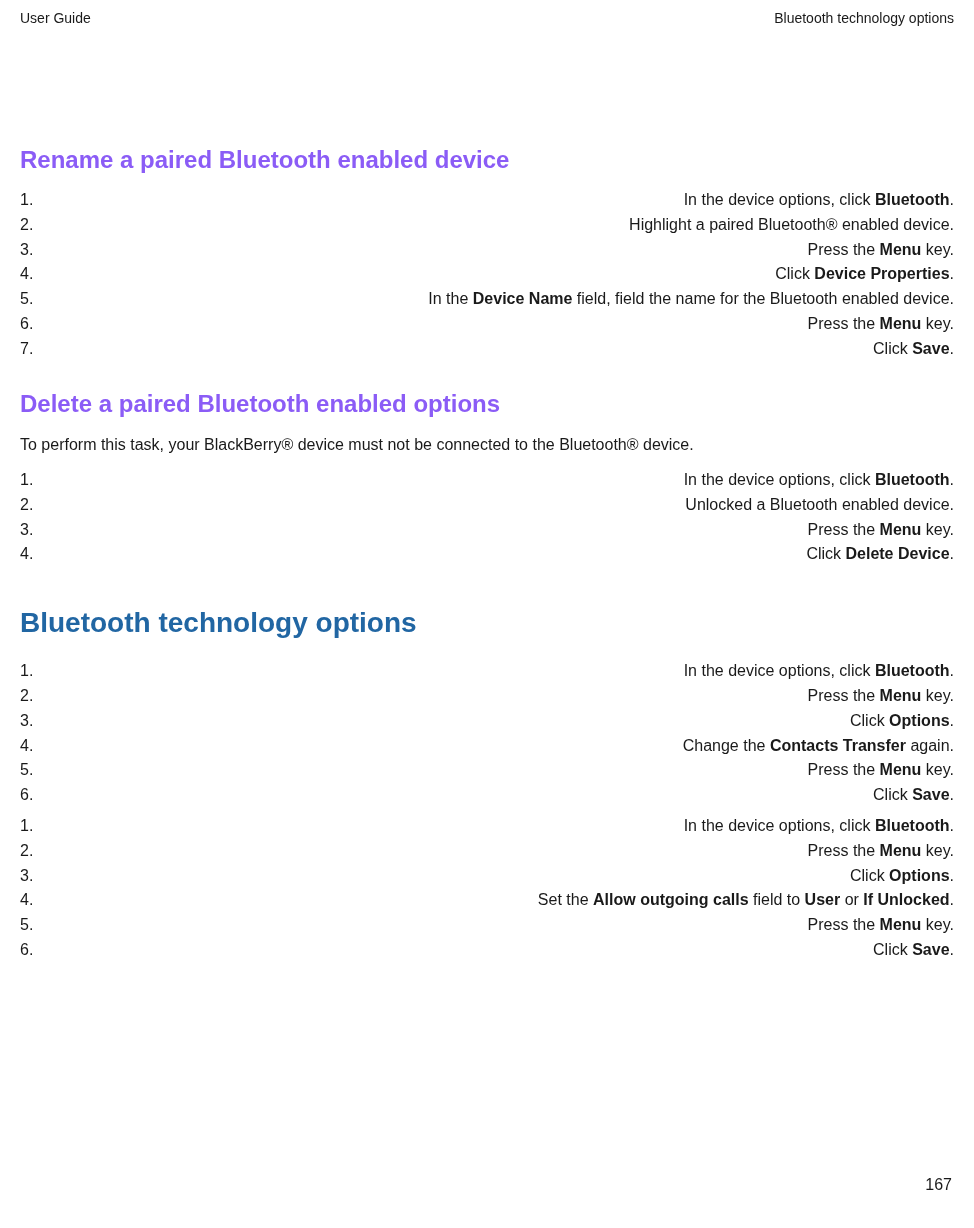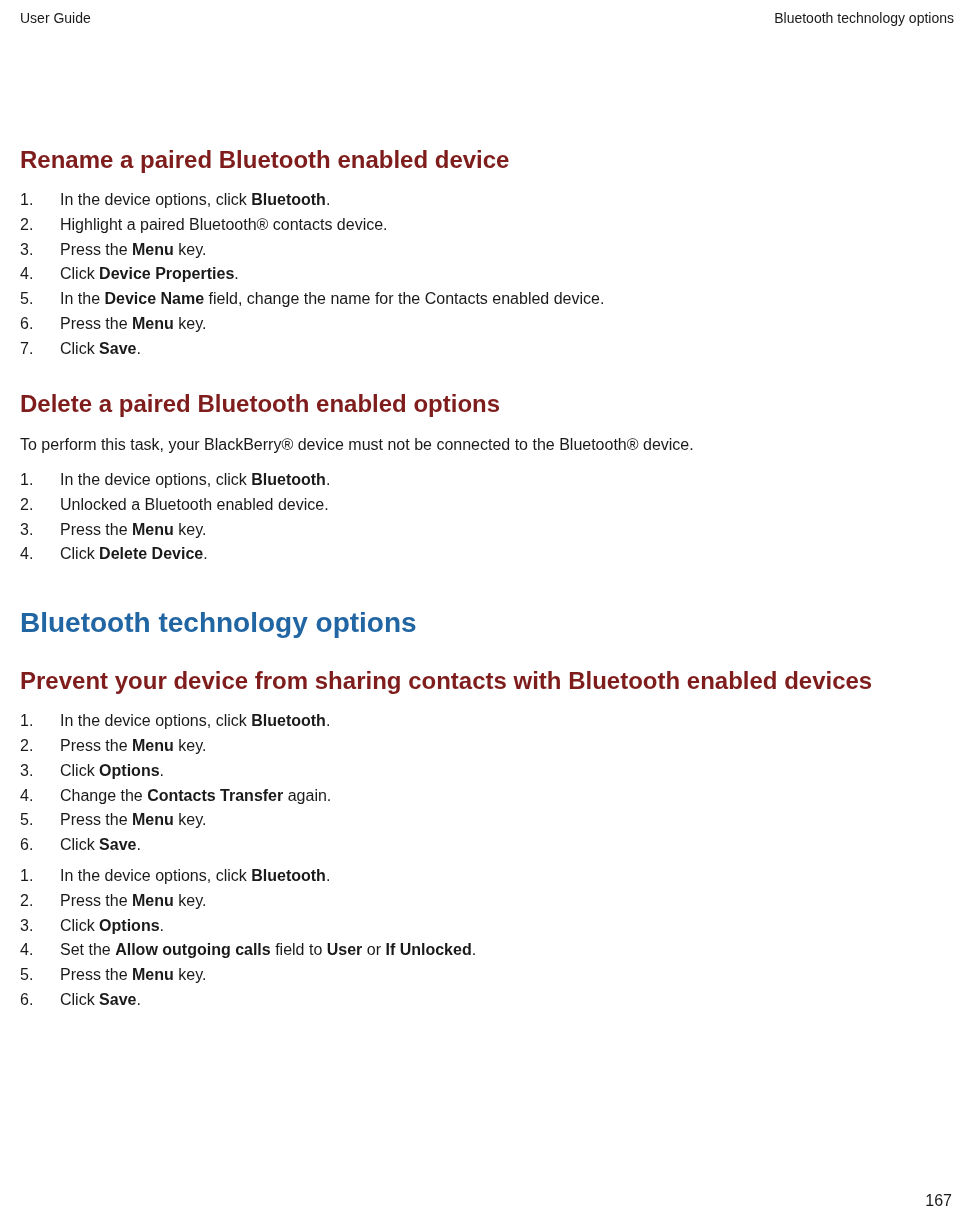--- a/index.html
+++ b/index.html
@@ -19,21 +19,21 @@
       display: flex;
       justify-content: space-between;
       padding: 10px 20px 0 20px;
       font-size: 14px;
       font-weight: 400;
     }
     .content {
       padding: 120px 20px 0 20px;
     }
     .h2 {
-      color: #7f1d1d;
+      color: #8b5cf6;
       font-weight: 700;
       font-size: 24px;
       margin-bottom: 14px;
       margin-top: 28px;
     }
     .h1 {
       color: #2166a3;
       font-weight: 700;
       font-size: 28px;
       margin-top: 40px;
@@ -43,77 +43,77 @@
       font-size: 16px;
       line-height: 1.4;
       margin-bottom: 12px;
       margin-top: 16px;
     }
     ol.steps {
       list-style: none;
       counter-reset: step;
       padding-left: 0;
       margin-bottom: 6px;
+      text-align: right;
     }
     ol.steps > li {
       counter-increment: step;
       font-size: 16px;
       line-height: 1.55;
       padding-left: 40px;
       position: relative;
     }
     ol.steps > li::before {
       content: counter(step) ".";
       position: absolute;
       left: 0;
       width: 30px;
       text-align: left;
     }
     .b { font-weight: 700; }
     .page-number {
       position: absolute;
-      bottom: 18px;
+      bottom: 34px;
       right: 22px;
       font-size: 16px;
     }
     .first-h2 { margin-top: 0; }
   </style>
 </head>
 <body>
 
 <div class="header">
   <span>User Guide</span>
   <span>Bluetooth technology options</span>
 </div>
 
 <div class="content">
 
   <div class="h2 first-h2">Rename a paired Bluetooth enabled device</div>
   <ol class="steps">
       <li><span>In the device options, click </span><span class="b">Bluetooth</span><span>.</span></li>
-      <li><span>Highlight a paired Bluetooth® contacts device.</span></li>
+      <li><span>Highlight a paired Bluetooth® enabled device.</span></li>
       <li><span>Press the </span><span class="b">Menu</span><span> key.</span></li>
       <li><span>Click </span><span class="b">Device Properties</span><span>.</span></li>
-      <li><span>In the </span><span class="b">Device Name</span><span> field, change the name for the Contacts enabled device.</span></li>
+      <li><span>In the </span><span class="b">Device Name</span><span> field, field the name for the Bluetooth enabled device.</span></li>
       <li><span>Press the </span><span class="b">Menu</span><span> key.</span></li>
       <li><span>Click </span><span class="b">Save</span><span>.</span></li>
     </ol>
 
   <div class="h2">Delete a paired Bluetooth enabled options</div>
   <div class="para">To perform this task, your BlackBerry® device must not be connected to the Bluetooth® device.</div>
   <ol class="steps">
       <li><span>In the device options, click </span><span class="b">Bluetooth</span><span>.</span></li>
       <li><span>Unlocked a Bluetooth enabled device.</span></li>
       <li><span>Press the </span><span class="b">Menu</span><span> key.</span></li>
       <li><span>Click </span><span class="b">Delete Device</span><span>.</span></li>
     </ol>
 
   <div class="h1">Bluetooth technology options</div>
 
-  <div class="h2">Prevent your device from sharing contacts with Bluetooth enabled devices</div>
   <ol class="steps">
       <li><span>In the device options, click </span><span class="b">Bluetooth</span><span>.</span></li>
       <li><span>Press the </span><span class="b">Menu</span><span> key.</span></li>
       <li><span>Click </span><span class="b">Options</span><span>.</span></li>
       <li><span>Change the </span><span class="b">Contacts Transfer</span><span> again.</span></li>
       <li><span>Press the </span><span class="b">Menu</span><span> key.</span></li>
       <li><span>Click </span><span class="b">Save</span><span>.</span></li>
     </ol>
 
   <ol class="steps">

